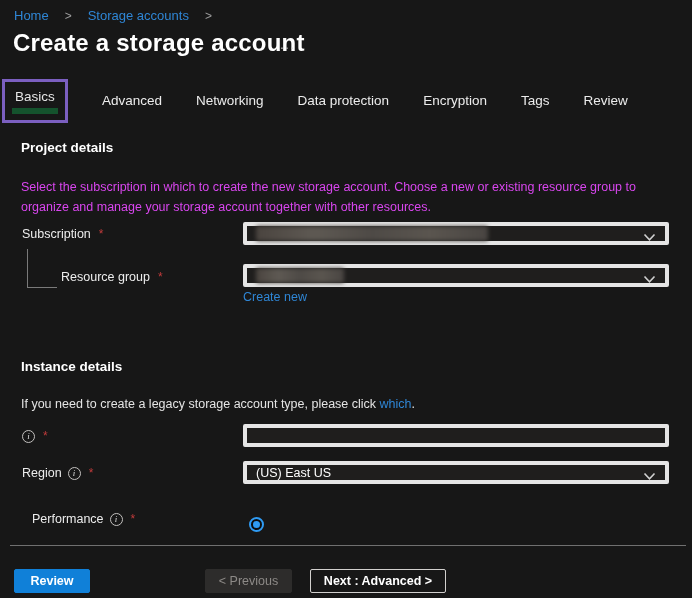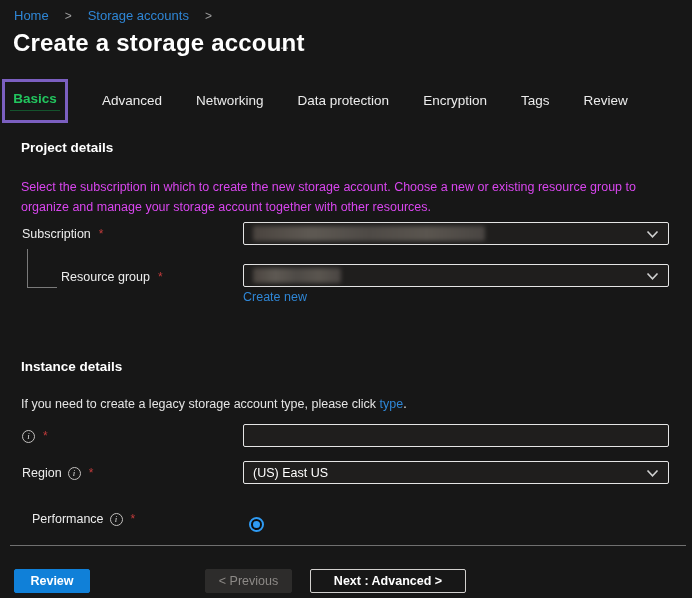--- a/index.html
+++ b/index.html
@@ -14,32 +14,32 @@
   
   .breadcrumb { position:absolute; top:8px; left:14px; font-size:13px; display:flex; gap:16px; align-items:center; }
   .breadcrumb a { color:#2f86d5; text-decoration:none; cursor:pointer; }
   .crumb-sep { color:#9d9d9d; font-size:12px; }
   
   .page-title { position:absolute; top:29px; left:13px; font-size:24px; font-weight:700; color:#ffffff; letter-spacing:0.2px; }
   .more-btn { position:absolute; top:36px; left:280px; color:#bdbdbd; font-size:14px; letter-spacing:1px; cursor:pointer; }
   
   .tabs { position:absolute; top:79px; left:2px; display:flex; align-items:flex-start; font-size:13.5px; }
   .annotation-box { border:3px solid #7b5fc0; width:66px; height:44px; display:flex; align-items:center; justify-content:center; }
-  .tab-active-label { font-weight:700; color:#22c55e; border-bottom:1px solid #14532d; padding:0 3px 4px 3px; cursor:pointer; }
+  .tab-active-label { font-weight:400; color:#e5e5e5; border-bottom:6px solid #14532d; padding:0 3px 4px 3px; cursor:pointer; }
   .tab { margin-top:14px; margin-left:34px; color:#ececec; cursor:pointer; white-space:nowrap; }
   .tab.first { }
   
   .section-heading { position:absolute; left:21px; font-size:13.5px; font-weight:700; color:#ffffff; }
   .description { position:absolute; top:177px; left:21px; width:656px; font-size:12.5px; line-height:1.6; color:#d946ef; }
   .field-label { position:absolute; font-size:12.5px; color:#ececec; display:flex; align-items:center; gap:6px; white-space:nowrap; }
   .req { color:#c13b3b; font-size:12px; margin-left:2px; }
   
   .dropdown, .text-input {
     position:absolute; left:243px; width:426px; height:23px;
-    background:#1f1e1d; border:1px solid #e5e5e5; border-radius:2px;
+    background:#1f1e1d; border:4px solid #e5e5e5; border-radius:2px;
     display:flex; align-items:center; padding:0 9px; cursor:pointer;
   }
   .dropdown .value { font-size:12.5px; color:#ffffff; }
   .chevron { position:absolute; right:9px; top:7px; }
   .redact { height:15px; border-radius:2px; filter:blur(2px);
     background:linear-gradient(90deg,#4a443f,#5e5953,#4e4a46,#5a554f,#494542); }
   .redact.sub { width:232px; }
   .redact.rg { width:88px; }
   input.text-input { padding:0 8px; color:#ffffff; font-size:12.5px; cursor:text; outline:none; }
   .link { color:#2f86d5; text-decoration:none; cursor:pointer; }
@@ -57,21 +57,21 @@
   .radio-outer { width:15px; height:15px; border:2px solid #2f9bf3; border-radius:50%; background:#0d0d0d;
     display:flex; align-items:center; justify-content:center; flex:0 0 auto; }
   .radio-dot { width:7px; height:7px; border-radius:50%; background:#2f9bf3; }
   .radio-bold { font-weight:700; color:#ffffff; }
   
   .footer-divider { position:absolute; top:545px; left:10px; width:676px; height:1px; background:#707070; }
   .btn { position:absolute; top:569px; height:24px; font-size:12.5px; display:flex; align-items:center; justify-content:center;
     border-radius:2px; cursor:pointer; font-family:"Liberation Sans", sans-serif; }
   .btn-review { left:14px; width:76px; background:#1080d8; color:#ffffff; font-weight:700; border:1px solid #1080d8; }
   .btn-previous { left:205px; width:87px; background:#2d2c2b; color:#8d8a87; border:1px solid #2d2c2b; cursor:default; }
-  .btn-next { left:310px; width:156px; background:transparent; color:#ffffff; font-weight:700; border:1px solid #d2d0ce; }
+  .btn-next { left:310px; width:136px; background:transparent; color:#ffffff; font-weight:700; border:1px solid #d2d0ce; }
 </style>
 </head>
 <body>
 
 <nav class="breadcrumb">
   <a>Home</a>
   <span class="crumb-sep">&gt;</span>
   <a>Storage accounts</a>
   <span class="crumb-sep">&gt;</span>
 </nav>
@@ -114,21 +114,21 @@
 <div class="dropdown" style="top:264px">
   <span class="redact rg"></span>
   <svg class="chevron" width="13" height="9" viewBox="0 0 13 9">
       <path d="M1.5 1.5 L6.5 6.8 L11.5 1.5" stroke="#d0d0d0" stroke-width="1.6" fill="none"></path>
     </svg>
 </div>
 <a class="link create-new">Create new</a>
 
 <h2 class="section-heading" style="top:359px">Instance details</h2>
 <p class="legacy-note">
-  <span>If you need to create a legacy storage account type, please click </span><a class="link">type</a><span>.</span>
+  <span>If you need to create a legacy storage account type, please click </span><a class="link">which</a><span>.</span>
 </p>
 
 <div class="field-label" style="top:429px; left:22px">
   <span class="info-icon">i</span>
     <span class="req">*</span>
 </div>
 <input class="text-input" style="top: 424px;" type="text" value="">
 
 <div class="field-label" style="top:466px; left:22px">
   <span>Region</span>

